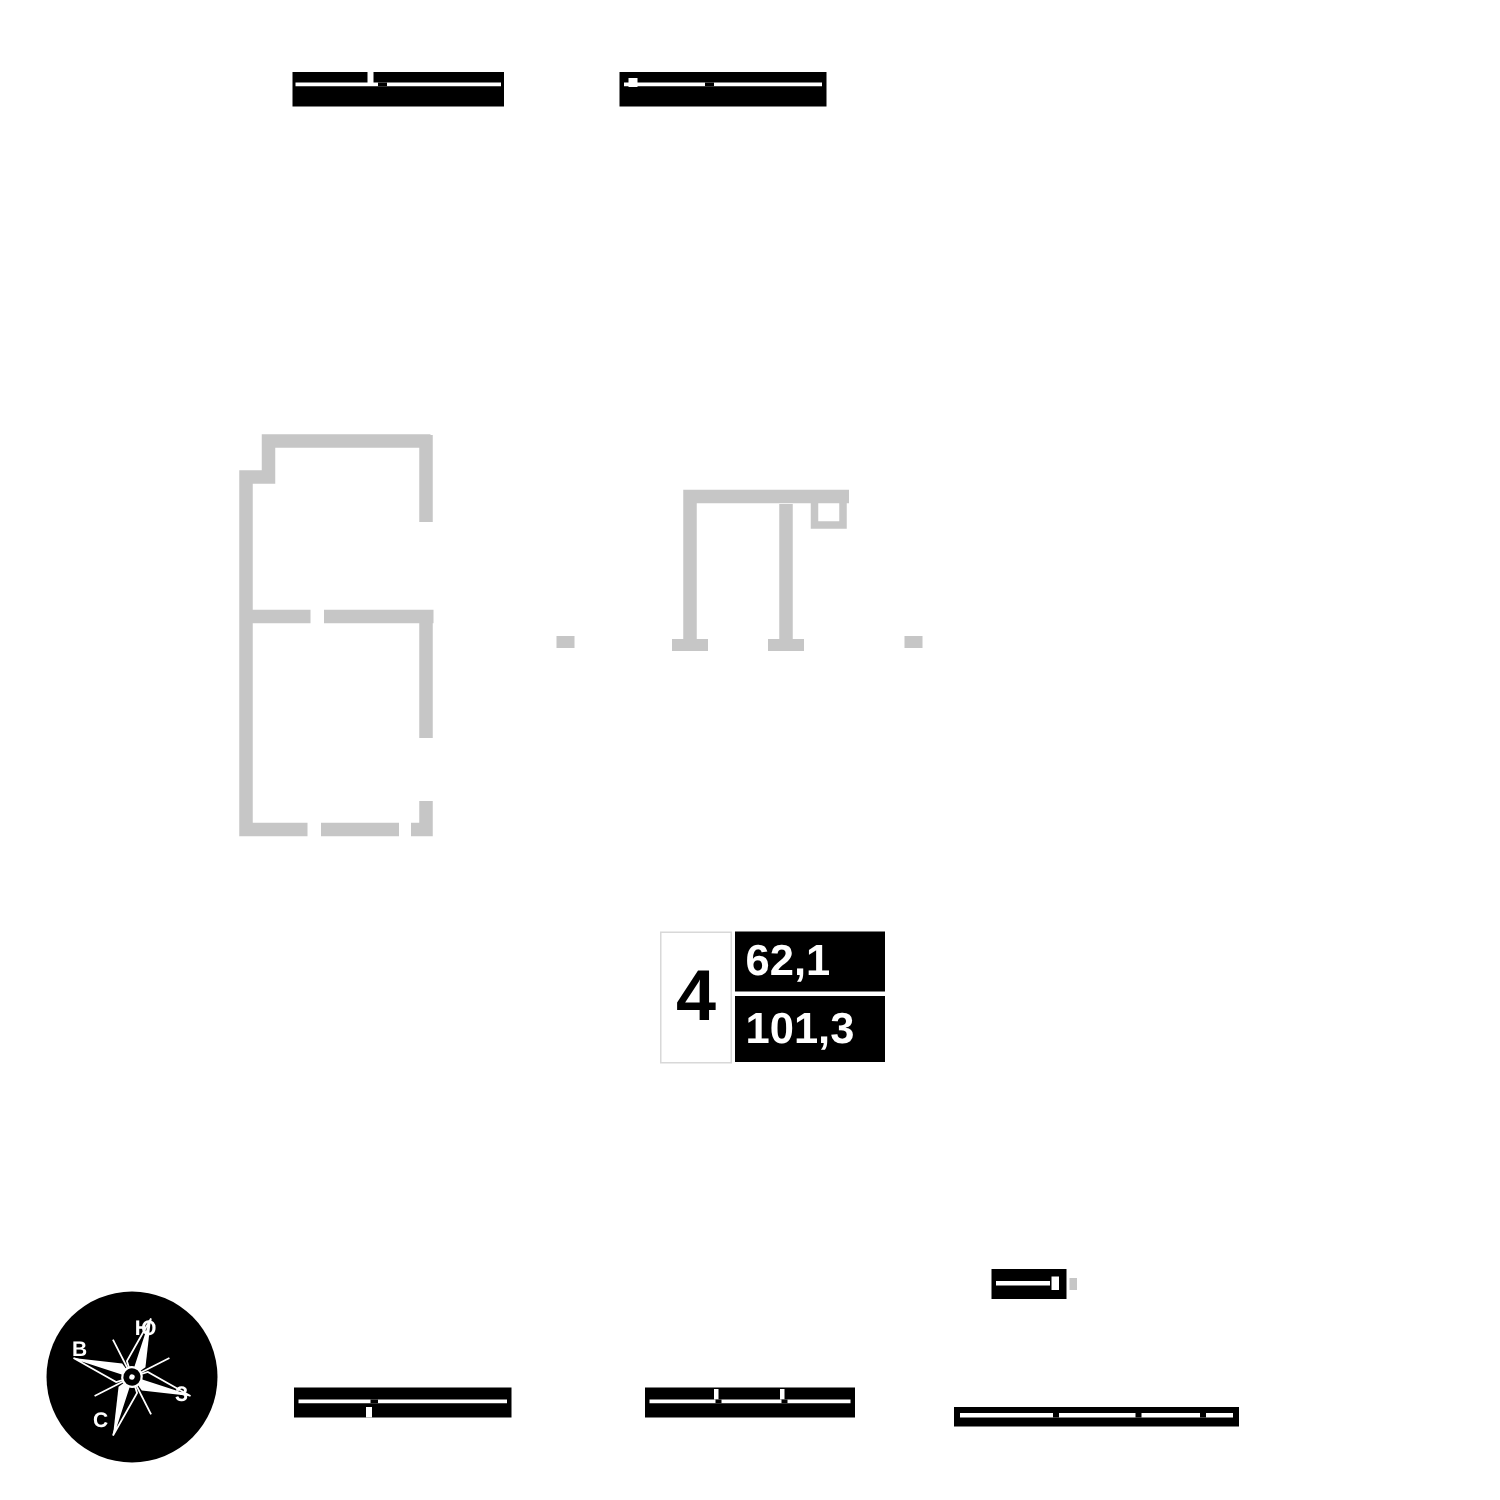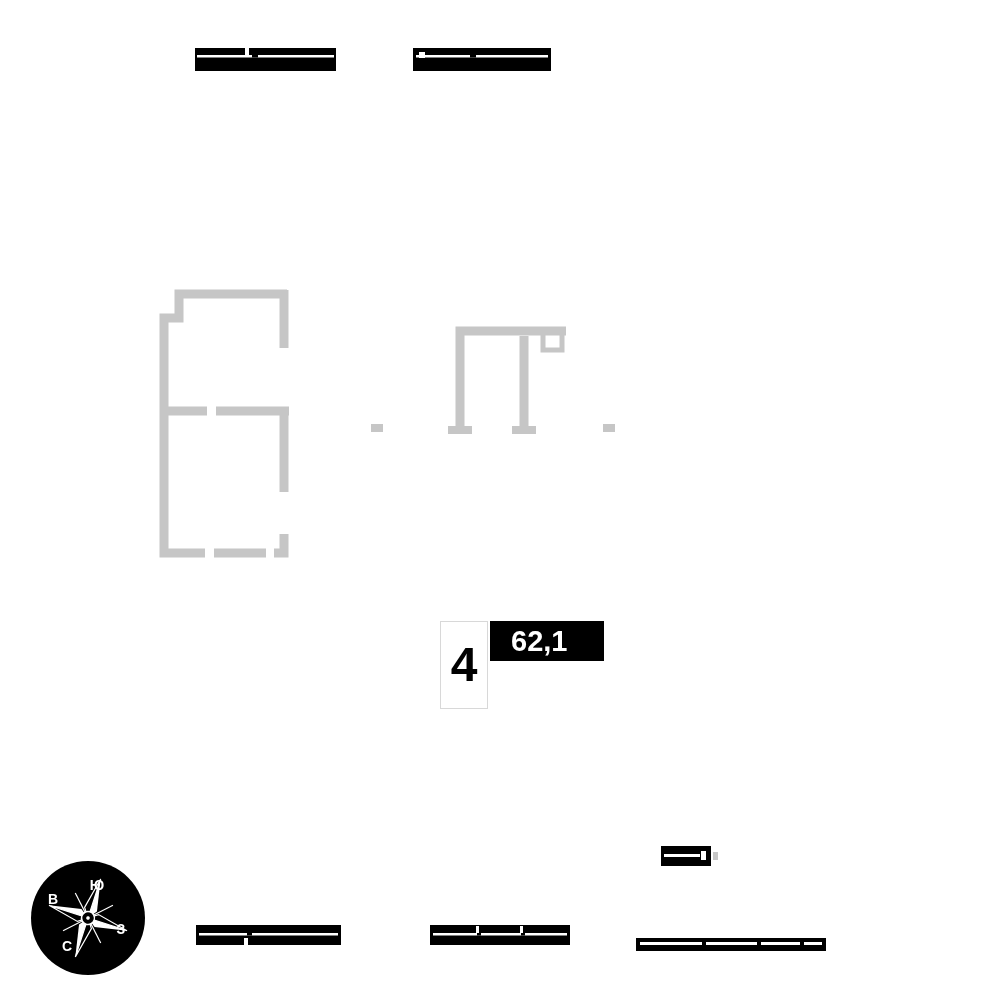--- a/index.html
+++ b/index.html
@@ -7,21 +7,21 @@
         font-family:"Liberation Sans",sans-serif;}
   .plan-svg{position:absolute;left:0;top:0;}
 
   
   .unit-label{position:absolute;left:440px;top:621px;display:flex;cursor:pointer;}
   .unit-number-cell{width:46px;height:86px;background:#ffffff;border:1px solid #d8d8d8;
       color:#000000;font-weight:bold;font-size:48px;line-height:1;
       display:flex;align-items:center;justify-content:center;}
   .unit-area-cells{display:flex;flex-direction:column;margin-left:2px;}
   .unit-area-cell{width:93px;background:#000000;color:#ffffff;font-weight:bold;
-      font-size:29px;display:flex;align-items:center;padding-left:21px;}
+      font-size:29px;display:flex;align-items:center;padding-left:7px;}
   .unit-area-cell.top{height:40px;margin-bottom:3px;}
   .unit-area-cell.bottom{height:44px;}
 
   .compass-letter{fill:#ffffff;font-family:"Liberation Sans",sans-serif;
       font-size:14px;font-weight:bold;text-anchor:middle;}
 </style>
 </head>
 <body>
 
 <div class="page">
@@ -123,16 +123,17 @@
       <text class="compass-letter" x="53" y="904">В</text>
       <text class="compass-letter" x="121" y="934">З</text>
       <text class="compass-letter" x="67" y="951">С</text>
     </g>
   </svg>
 
   <div class="unit-label">
     <div class="unit-number-cell">4</div>
     <div class="unit-area-cells">
       <div class="unit-area-cell top">62,1</div>
+      <div class="unit-area-cell bottom">101,3</div>
     </div>
   </div>
 
 </div>
 
 </body></html>

